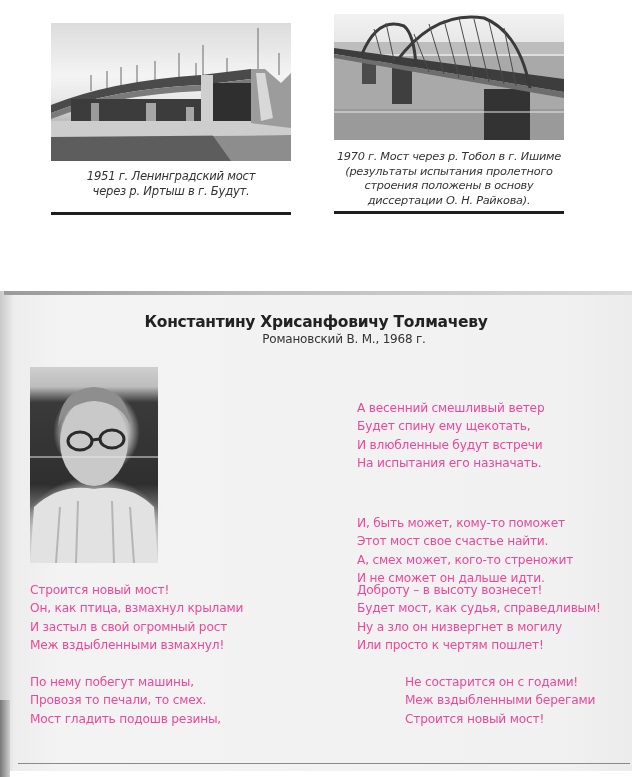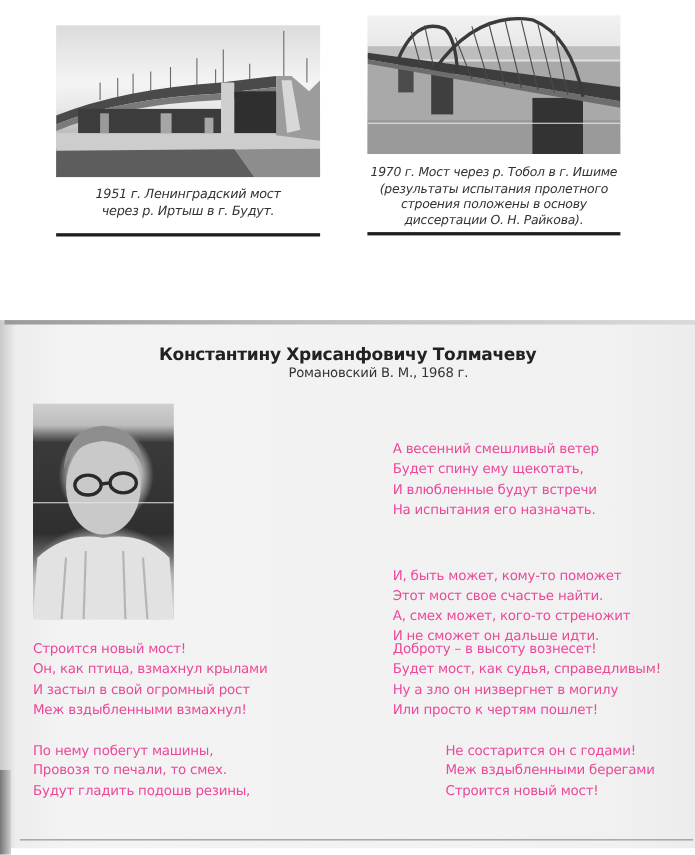--- a/index.html
+++ b/index.html
@@ -188,14 +188,14 @@
 
 <div class="stanza" id="stanza-l1">
   <div>Строится новый мост!</div>
   <div>Он, как птица, взмахнул крылами</div>
   <div>И застыл в свой огромный рост</div>
   <div>Меж вздыбленными взмахнул!</div>
 </div>
 <div class="stanza" id="stanza-l2">
   <div>По нему побегут машины,</div>
   <div>Провозя то печали, то смех.</div>
-  <div>Будут гладить подошв резины,</div>
+  <div>Мост гладить подошв резины,</div>
 </div>
 
 </body></html>

